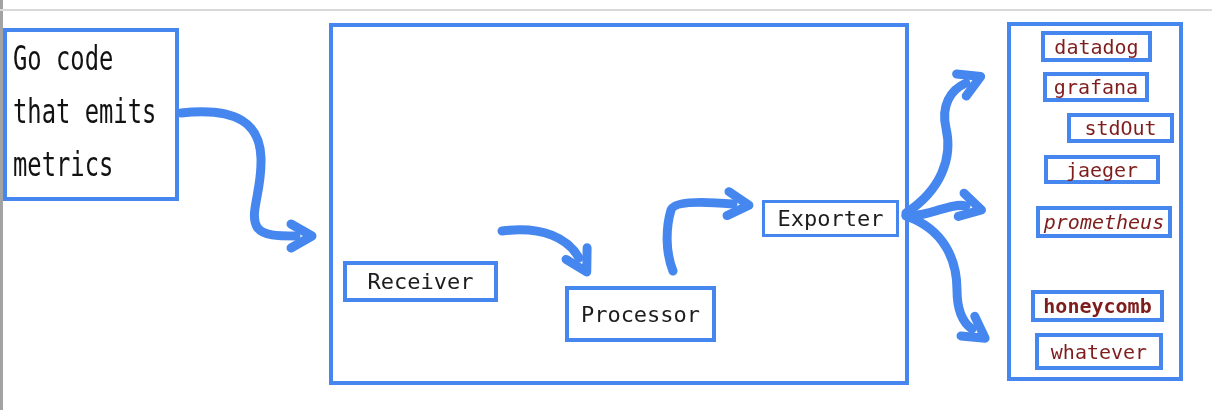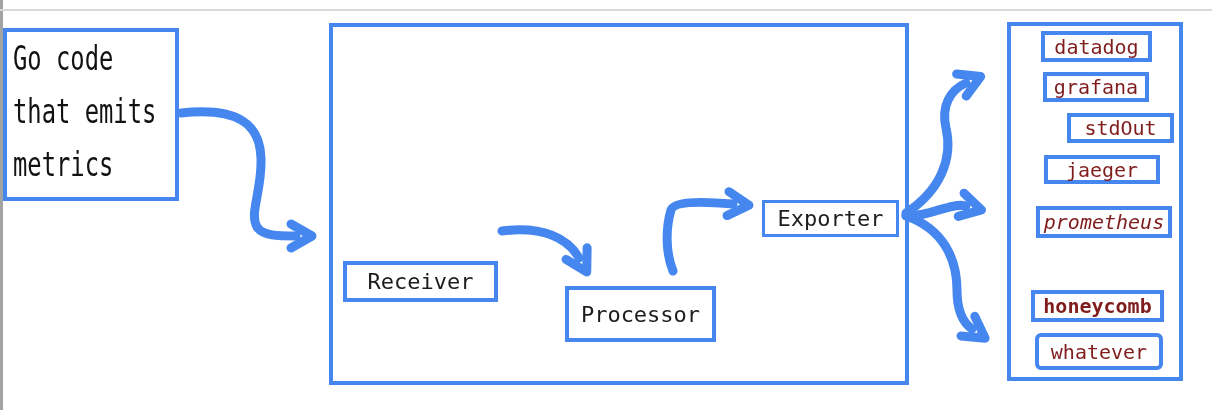--- a/index.html
+++ b/index.html
@@ -24,21 +24,21 @@
   .dest-panel{left:1007px;top:22px;width:176px;height:359px;border-width:4px;}
   .dest{display:flex;align-items:center;justify-content:center;font-size:20px;color:#7f1d1d;
         border-width:4px;}
   .d0{left:1041px;top:31px;width:111px;height:31px;}
   .d1{left:1043px;top:72px;width:106px;height:30px;}
   .d2{left:1044px;top:113px;width:107px;height:30px;margin-left:23px;}
   .d3{left:1044px;top:155px;width:116px;height:29px;}
   .d4{left:1036px;top:206px;width:136px;height:32px;font-style:italic;}
   .d5{left:1033px;top:249px;width:133px;height:30px;}
   .d6{left:1031px;top:290px;width:133px;height:32px;font-weight:bold;}
-  .d7{left:1035px;top:333px;width:128px;height:37px;border-radius:6px;}
+  .d7{left:1035px;top:333px;width:128px;height:37px;}
   .arrows{left:0;top:0;width:1212px;height:410px;pointer-events:none;}
 </style>
 </head>
 <body>
 
 <div class="stage">
 
   <div class="abs edge-v"></div>
   <div class="abs rule-h"></div>
 

